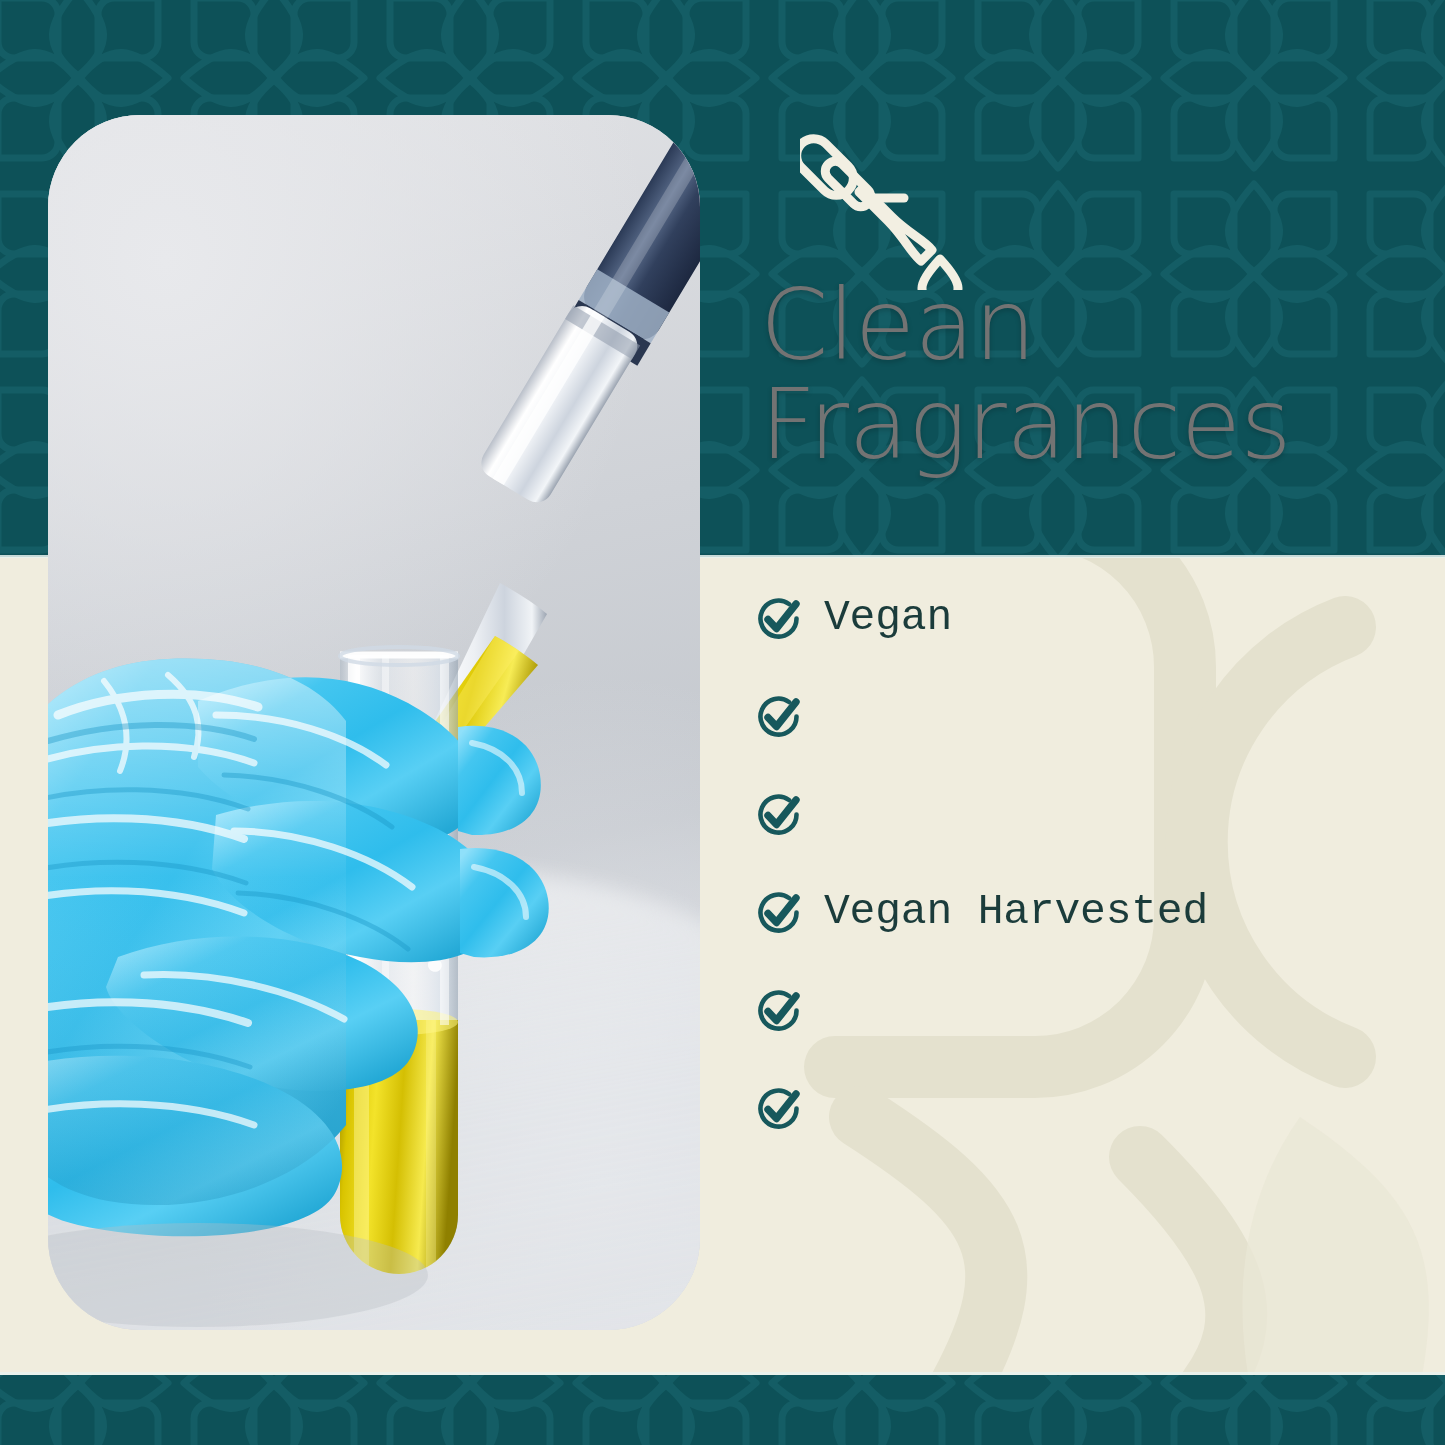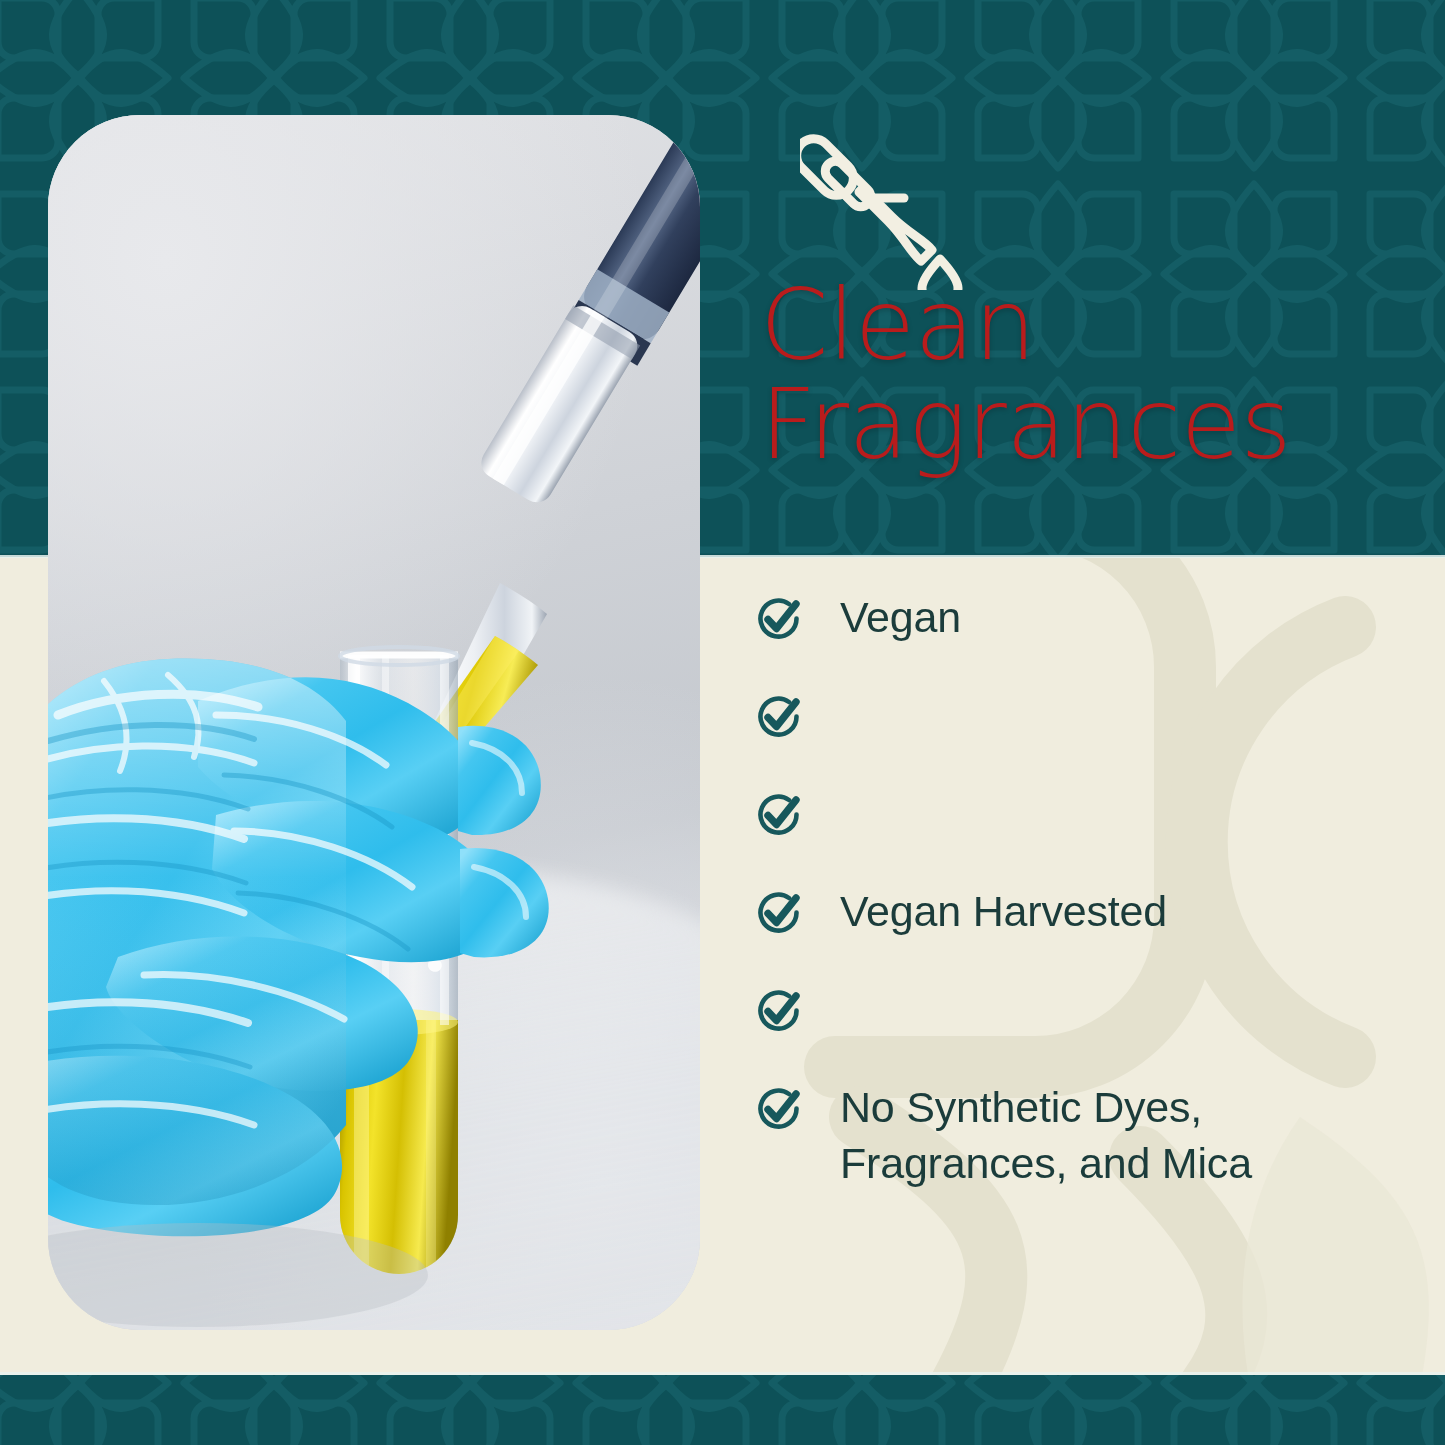--- a/index.html
+++ b/index.html
@@ -83,21 +83,21 @@
 
   
   .right-col {
     position:absolute; left:752px; top:0; width:660px; height:1445px;
   }
 
   .dropper-icon { position:absolute; left:48px; top:122px; width:170px; height:168px; }
 
   .title {
     position:absolute; left:8px; top:278px; width:650px;
-    color:#b91c1c;
+    color:#737373;
     font-size:98px;
     line-height:0.97;
     letter-spacing:-0.5px;
     font-weight:300;
     font-family:"DejaVu Sans", sans-serif;
     text-shadow:0 2px 5px rgba(0,0,0,.22);
   }
   .title .l1 { display:block; }
   .title .l2 { display:block; margin-top:4px; }
 
@@ -111,24 +111,23 @@
   }
   .check-row.tall { height:auto; }
   .check-ico {
     flex:0 0 auto; width:46px; height:46px; margin-top:6px; margin-right:22px;
   }
   .check-label {
     color:#1b3c3b;
     font-size:43px;
     line-height:1.30;
     font-weight:400;
-    font-family:Liberation Sans, sans-serif;
+    font-family:Liberation Mono, monospace;
     letter-spacing:-0.2px;
     white-space:pre-line;
-    margin-left:16px;
   }
 </style>
 </head>
 <body>
 
 <div id="stage">
 
   <div class="band-teal-top">
     <svg class="pattern-teal" viewBox="0 0 1500 1480" preserveAspectRatio="xMidYMid slice" aria-hidden="true">
       <defs>
@@ -431,19 +430,17 @@
           <path d="M33 8 A18 18 0 1 0 40.5 22.5" fill="none" stroke="#17585c" stroke-width="4.6" stroke-linecap="round"></path>
           <path d="M12 23.5 L20.5 32.5 L40 8" fill="none" stroke="#17585c" stroke-width="7.4" stroke-linecap="round" stroke-linejoin="round"></path>
         </svg>
       </div>
 
       <div class="check-row tall">
         <svg class="check-ico" viewBox="0 0 46 46" aria-hidden="true">
           <path d="M33 8 A18 18 0 1 0 40.5 22.5" fill="none" stroke="#17585c" stroke-width="4.6" stroke-linecap="round"></path>
           <path d="M12 23.5 L20.5 32.5 L40 8" fill="none" stroke="#17585c" stroke-width="7.4" stroke-linecap="round" stroke-linejoin="round"></path>
         </svg>
-        <span class="check-label">No Synthetic Dyes,
-Fragrances, and Mica</span>
       </div>
 
     </div>
   </div>
 </div>
 
 </body></html>

